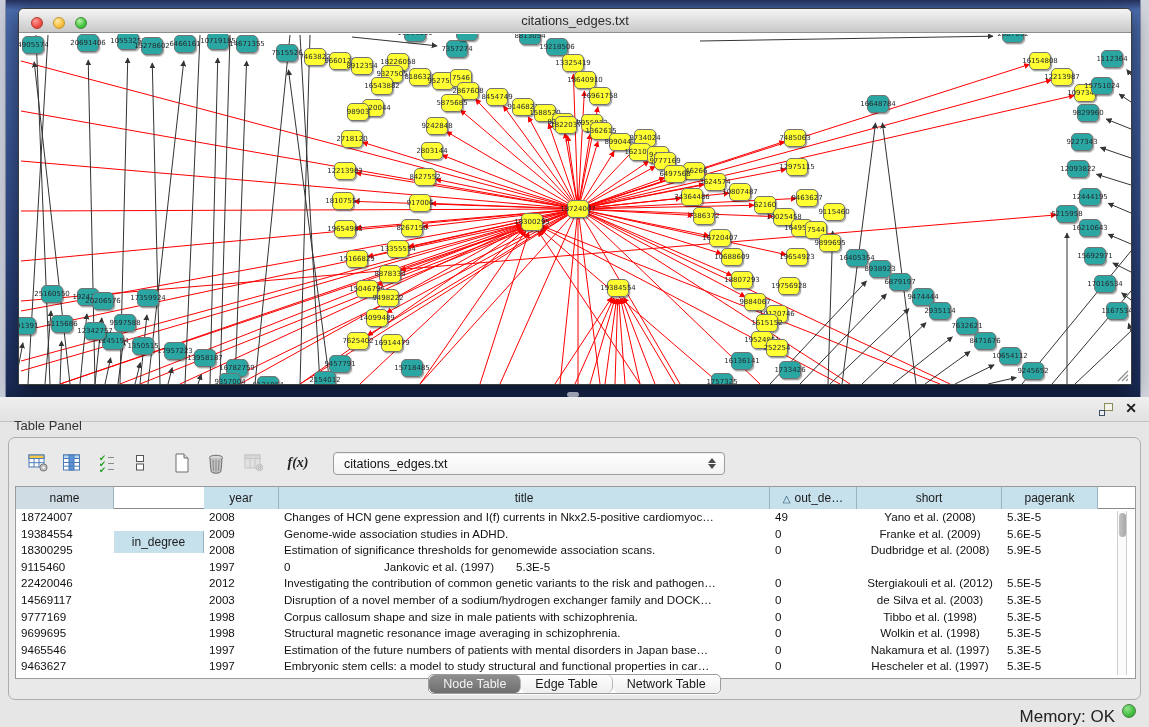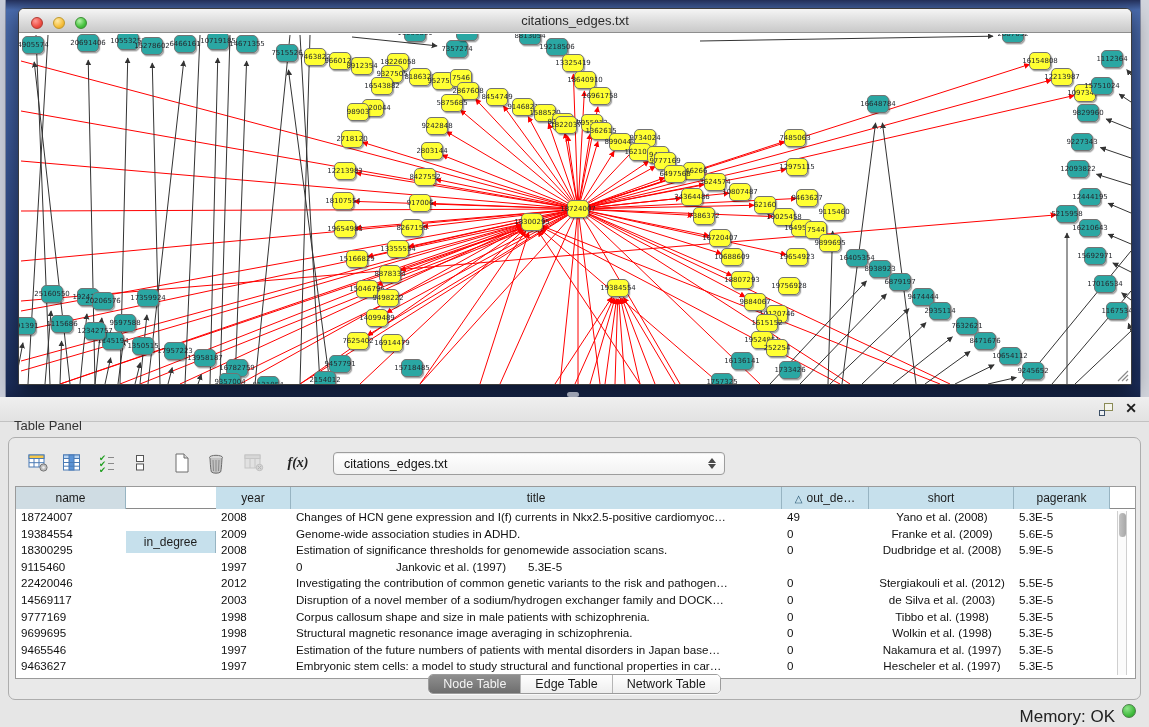--- a/index.html
+++ b/index.html
@@ -59,33 +59,33 @@
                 background:#fff; border:1px solid #9a9a9a; overflow:hidden; }
   .thead { display:flex; height:22px; border-bottom:1px solid #8a8a8a; background:#fff; }
   .th { background:#c6e0ec; border-right:1px solid #97b4c2; font-size:12px; color:#1c1c1c;
         display:flex; align-items:center; justify-content:center; height:22px; cursor:pointer; }
   .th.first { background:#cfdce3; }
   .sort-tri { color:#23536f; font-size:10px; margin-right:4px; }
   .tbody .tr { display:flex; height:16.6px; background:#fff; cursor:default; }
   .td { font-size:11.6px; color:#101010; white-space:nowrap; overflow:hidden; padding:1px 4px 0 5px; }
   .td.c { text-align:center; }
   
-  .w0{width:110px;} .w1{width:90px;margin-top:44px;} .w2{width:75px;} .w3{width:491px;} .w4{width:87px;} .w5{width:145px;} .w6{width:96px;}
+  .w0{width:98px;} .w1{width:90px;margin-top:44px;} .w2{width:75px;} .w3{width:491px;} .w4{width:87px;} .w5{width:145px;} .w6{width:96px;}
 
   .vscroll { position:absolute; right:8px; top:24px; bottom:3px; width:10px;
              border-left:1px solid #cfcfcf; border-right:1px solid #cfcfcf; background:#fbfbfb; }
   .vthumb { position:absolute; left:1px; top:2px; width:7px; height:24px; border-radius:4px;
             background:linear-gradient(90deg,#c2c2c2,#a8a8a8); }
 
   
   .seg-tabs { position:absolute; left:0; right:0; top:236px; display:flex; justify-content:center; }
   .seg { display:flex; border:1px solid #9c9c9c; border-radius:5px; overflow:hidden; background:#fff; height:20px;
          box-shadow:0 1px 0 rgba(255,255,255,.7); }
   .seg .tab { font-size:12.5px; padding:2px 14px 0 14px; color:#1a1a1a; background:linear-gradient(#ffffff,#eeeeee);
-              border-right:1px solid #b5b5b5; cursor:pointer; }
+              border-right:1px solid #b5b5b5; cursor:pointer;border-radius:6px; }
   .seg .tab:last-child { border-right:none; }
   .seg .tab.sel { background:linear-gradient(#8f8f8f,#6e6e6e); color:#f4f4f4; }
 
   
   .statusbar { position:absolute; left:0; top:700px; width:1149px; height:27px; background:#e6e6e6; }
   .mem-label { position:absolute; right:34px; top:7px; font-size:17px; color:#222; }
   .mem-dot { position:absolute; right:13px; top:4px; width:14px; height:14px; border-radius:50%;
              background:radial-gradient(circle at 35% 30%, #8fe58a, #3db93a 65%, #2d9a2c); border:1px solid #4b7e49; cursor:pointer; }
 
   svg text { user-select:none; }

